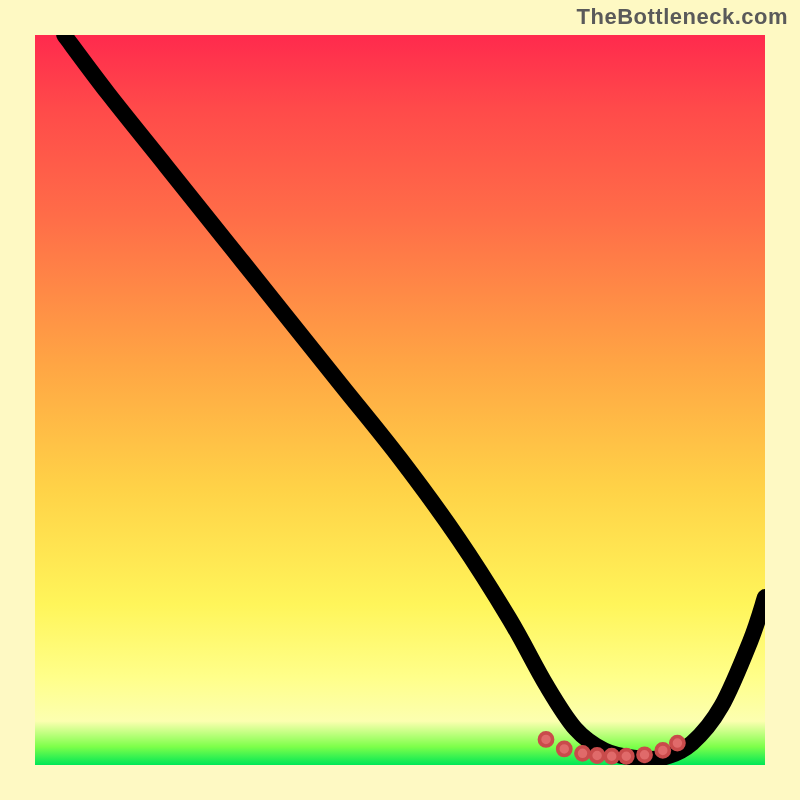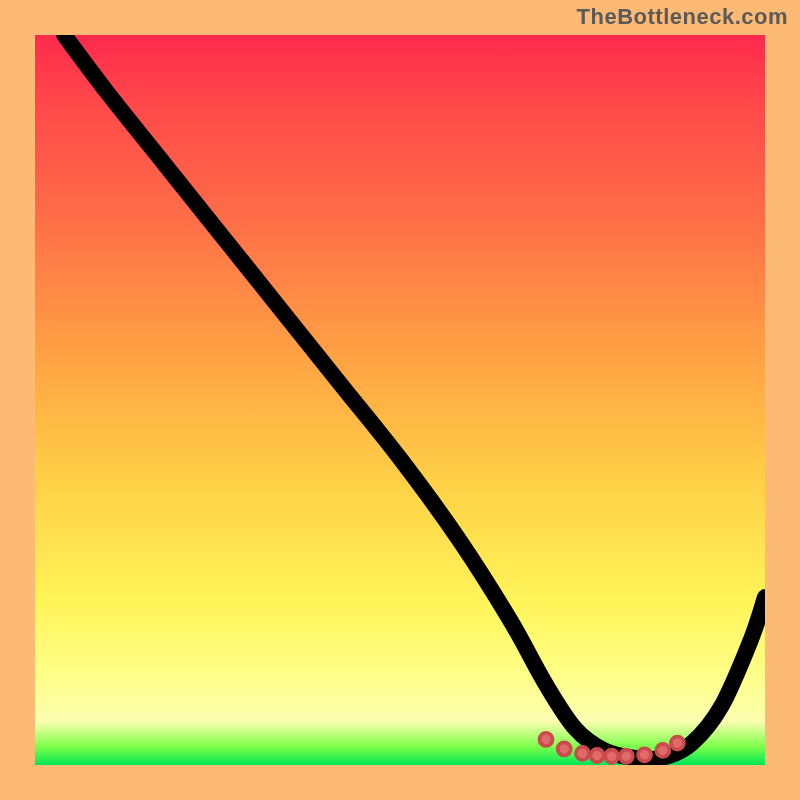--- a/index.html
+++ b/index.html
@@ -8,21 +8,21 @@
     width: 800px;
     height: 800px;
     background: #000;
     overflow: hidden;
     font-family: Arial, Helvetica, sans-serif;
   }
   .frame {
     position: relative;
     width: 800px;
     height: 800px;
-    background: #fdba74;
+    background: #fef9c3;
   }
   .watermark {
     position: absolute;
     top: 4px;
     right: 12px;
     color: #5a5a5a;
     font-size: 22px;
     font-weight: 600;
     letter-spacing: 0.5px;
     z-index: 10;

